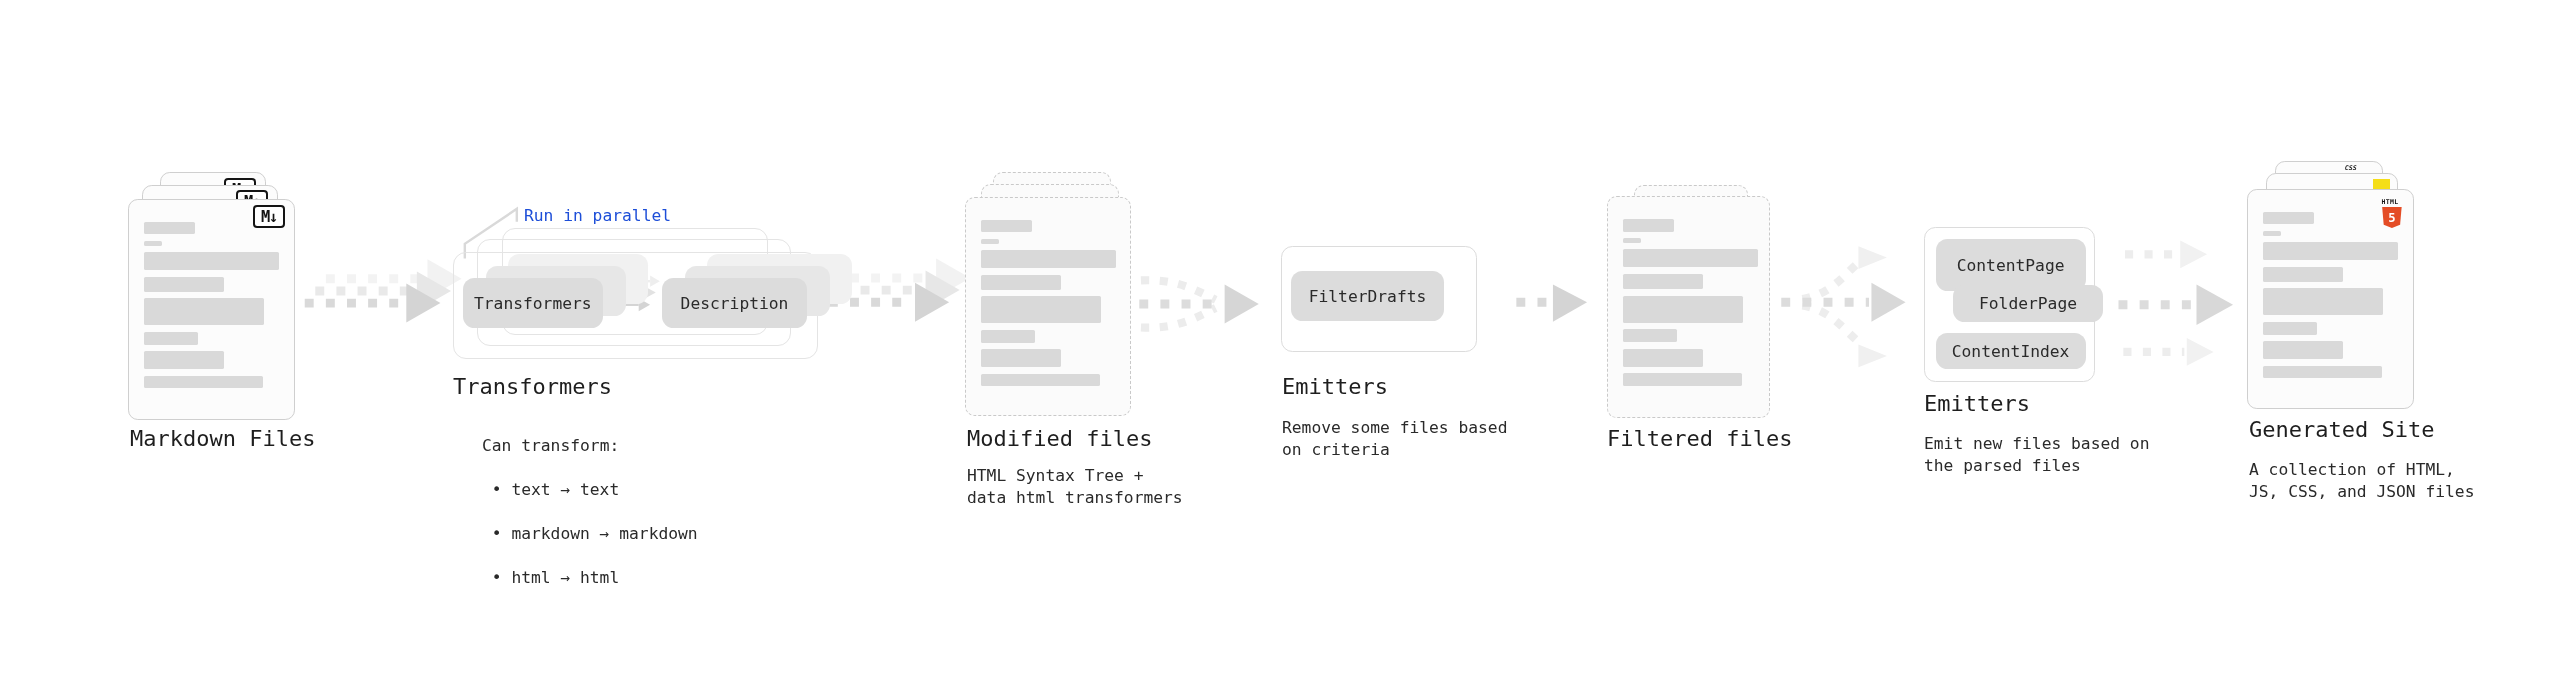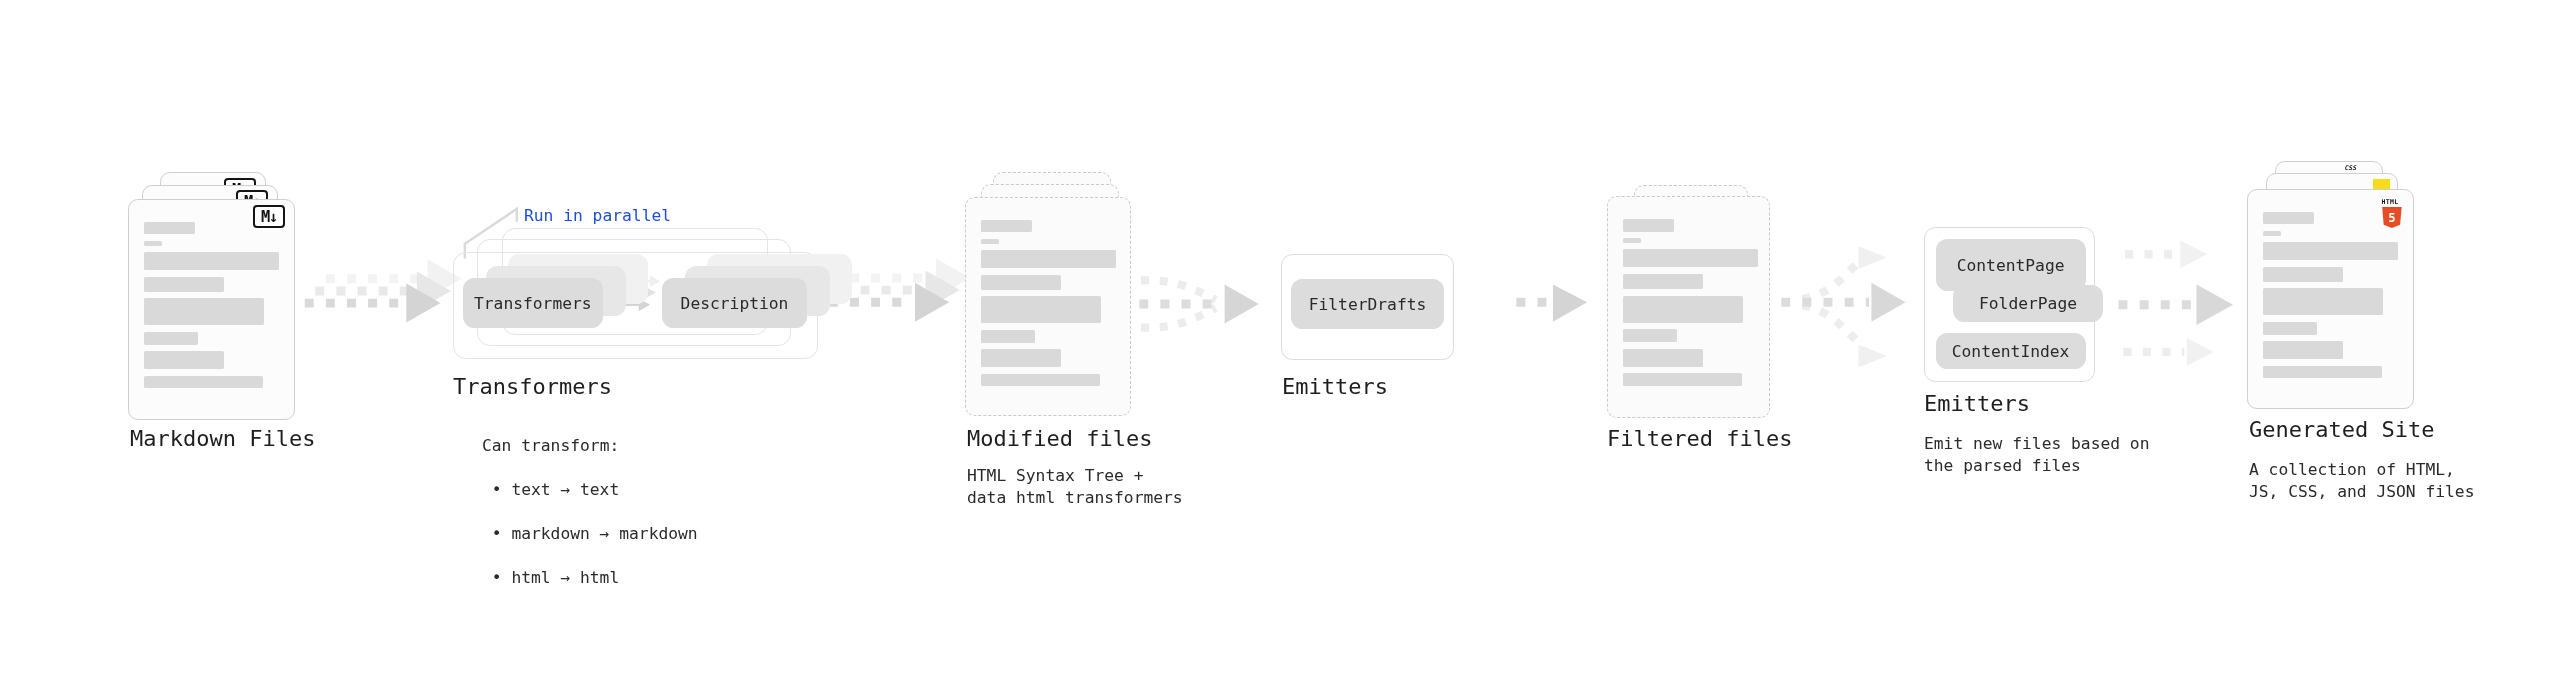--- a/index.html
+++ b/index.html
@@ -205,24 +205,26 @@
           <div class="bar" style="width: 54px; height: 13px;"></div>
           <div class="bar" style="width: 80px; height: 18px;"></div>
           <div class="bar" style="width: 119px; height: 12.2px;"></div>
         </div>
     </div>
   </div>
   <div class="stage-title" style="left:967px;top:427px">Modified files</div>
   <div class="stage-sub" style="left:967px;top:465px">HTML Syntax Tree +
 data html transformers</div>
 
-  <div class="plain-box" style="left:1281px;top:254px;width:173px;height:106px">
+  <div class="plain-box" style="left:1281px;top:246px;width:196px;height:106px">
     <div class="pill front" style="left:9px;top:24.4px;width:153px;height:50px">FilterDrafts</div>
   </div>
   <div class="stage-title" style="left:1282px;top:375px">Emitters</div>
+  <div class="stage-sub" style="left:1282px;top:417px">Remove some files based
+on criteria</div>
 
   <div class="abs" style="left:1607px;top:185px;width:179px;height:244px">
     <div class="doc-card dashed" style="left:27px;top:0;width:114px;height:45px"></div>
     <div class="doc-card dashed" style="left:0;top:11.4px;width:163px;height:222px">
       <div class="bars">
           <div class="bar" style="width: 51px; height: 12.2px;"></div>
           <div class="bar" style="width: 18px; height: 4.9px;"></div>
           <div class="bar" style="width: 135px; height: 18px;"></div>
           <div class="bar" style="width: 80px; height: 15.4px;"></div>
           <div class="bar" style="width: 120px; height: 27px;"></div>

